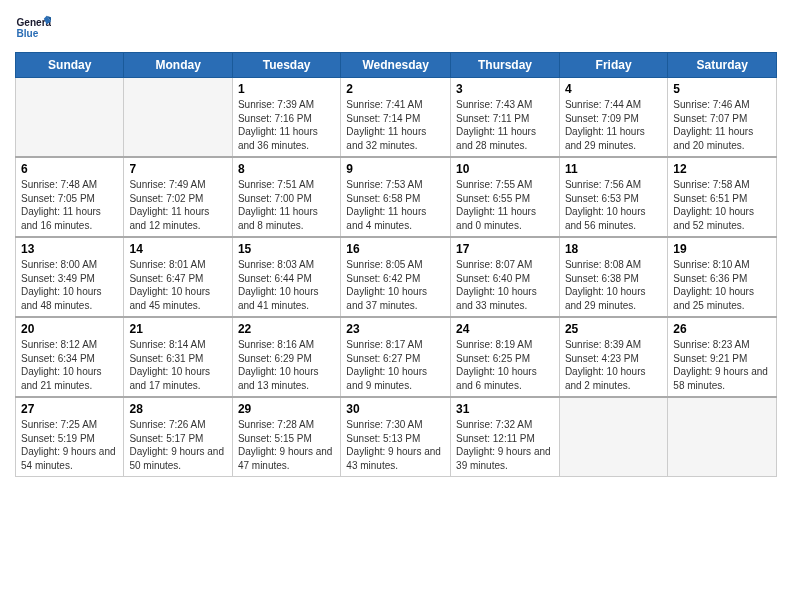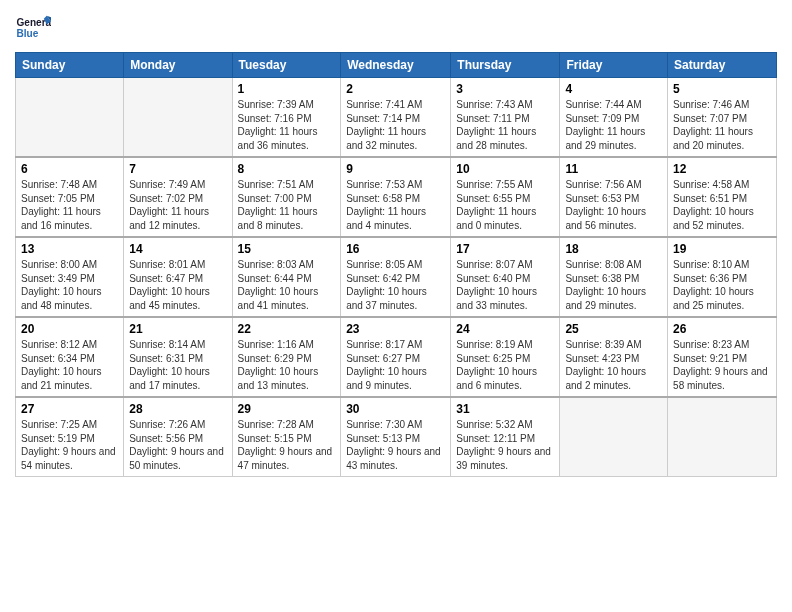--- a/index.html
+++ b/index.html
@@ -36,22 +36,22 @@
       font-weight: normal;
     }
     .calendar {
       width: 100%;
       border-collapse: collapse;
       font-size: 10.5px;
     }
     .calendar th {
       background: #2a6db5;
       color: #fff;
-      text-align: left;
-      padding: 5px 6px;
+      text-align: center;
+      padding: 5px 0;
       font-size: 12px;
       font-weight: bold;
       border: 1px solid #1a5a9a;
     }
     .calendar td {
       border: 1px solid #ccc;
       vertical-align: top;
       padding: 4px 5px;
       width: 113px;
       min-height: 80px;
@@ -160,21 +160,21 @@
           <td>
             <span class="day-num">10</span>
             <div class="day-info"><span>Sunrise: 7:55 AM</span><br><span>Sunset: 6:55 PM</span><br><span>Daylight: 11 hours and 0 minutes.</span></div>
           </td>
           <td>
             <span class="day-num">11</span>
             <div class="day-info"><span>Sunrise: 7:56 AM</span><br><span>Sunset: 6:53 PM</span><br><span>Daylight: 10 hours and 56 minutes.</span></div>
           </td>
           <td>
             <span class="day-num">12</span>
-            <div class="day-info"><span>Sunrise: 4:58 AM</span><br><span>Sunset: 6:51 PM</span><br><span>Daylight: 10 hours and 52 minutes.</span></div>
+            <div class="day-info"><span>Sunrise: 7:58 AM</span><br><span>Sunset: 6:51 PM</span><br><span>Daylight: 10 hours and 52 minutes.</span></div>
           </td>
         </tr>
         <tr class="row-divider">
           <td>
             <span class="day-num">13</span>
             <div class="day-info"><span>Sunrise: 8:00 AM</span><br><span>Sunset: 3:49 PM</span><br><span>Daylight: 10 hours and 48 minutes.</span></div>
           </td>
           <td>
             <span class="day-num">14</span>
             <div class="day-info"><span>Sunrise: 8:01 AM</span><br><span>Sunset: 6:47 PM</span><br><span>Daylight: 10 hours and 45 minutes.</span></div>
@@ -204,21 +204,21 @@
           <td>
             <span class="day-num">20</span>
             <div class="day-info"><span>Sunrise: 8:12 AM</span><br><span>Sunset: 6:34 PM</span><br><span>Daylight: 10 hours and 21 minutes.</span></div>
           </td>
           <td>
             <span class="day-num">21</span>
             <div class="day-info"><span>Sunrise: 8:14 AM</span><br><span>Sunset: 6:31 PM</span><br><span>Daylight: 10 hours and 17 minutes.</span></div>
           </td>
           <td>
             <span class="day-num">22</span>
-            <div class="day-info"><span>Sunrise: 1:16 AM</span><br><span>Sunset: 6:29 PM</span><br><span>Daylight: 10 hours and 13 minutes.</span></div>
+            <div class="day-info"><span>Sunrise: 8:16 AM</span><br><span>Sunset: 6:29 PM</span><br><span>Daylight: 10 hours and 13 minutes.</span></div>
           </td>
           <td>
             <span class="day-num">23</span>
             <div class="day-info"><span>Sunrise: 8:17 AM</span><br><span>Sunset: 6:27 PM</span><br><span>Daylight: 10 hours and 9 minutes.</span></div>
           </td>
           <td>
             <span class="day-num">24</span>
             <div class="day-info"><span>Sunrise: 8:19 AM</span><br><span>Sunset: 6:25 PM</span><br><span>Daylight: 10 hours and 6 minutes.</span></div>
           </td>
           <td>
@@ -230,32 +230,32 @@
             <div class="day-info"><span>Sunrise: 8:23 AM</span><br><span>Sunset: 9:21 PM</span><br><span>Daylight: 9 hours and 58 minutes.</span></div>
           </td>
         </tr>
         <tr class="row-divider">
           <td>
             <span class="day-num">27</span>
             <div class="day-info"><span>Sunrise: 7:25 AM</span><br><span>Sunset: 5:19 PM</span><br><span>Daylight: 9 hours and 54 minutes.</span></div>
           </td>
           <td>
             <span class="day-num">28</span>
-            <div class="day-info"><span>Sunrise: 7:26 AM</span><br><span>Sunset: 5:56 PM</span><br><span>Daylight: 9 hours and 50 minutes.</span></div>
+            <div class="day-info"><span>Sunrise: 7:26 AM</span><br><span>Sunset: 5:17 PM</span><br><span>Daylight: 9 hours and 50 minutes.</span></div>
           </td>
           <td>
             <span class="day-num">29</span>
             <div class="day-info"><span>Sunrise: 7:28 AM</span><br><span>Sunset: 5:15 PM</span><br><span>Daylight: 9 hours and 47 minutes.</span></div>
           </td>
           <td>
             <span class="day-num">30</span>
             <div class="day-info"><span>Sunrise: 7:30 AM</span><br><span>Sunset: 5:13 PM</span><br><span>Daylight: 9 hours and 43 minutes.</span></div>
           </td>
           <td>
             <span class="day-num">31</span>
-            <div class="day-info"><span>Sunrise: 5:32 AM</span><br><span>Sunset: 12:11 PM</span><br><span>Daylight: 9 hours and 39 minutes.</span></div>
+            <div class="day-info"><span>Sunrise: 7:32 AM</span><br><span>Sunset: 12:11 PM</span><br><span>Daylight: 9 hours and 39 minutes.</span></div>
           </td>
           <td class="empty"></td>
           <td class="empty"></td>
         </tr>
       </tbody>
   </table>
 </div>
 
 </body></html>

